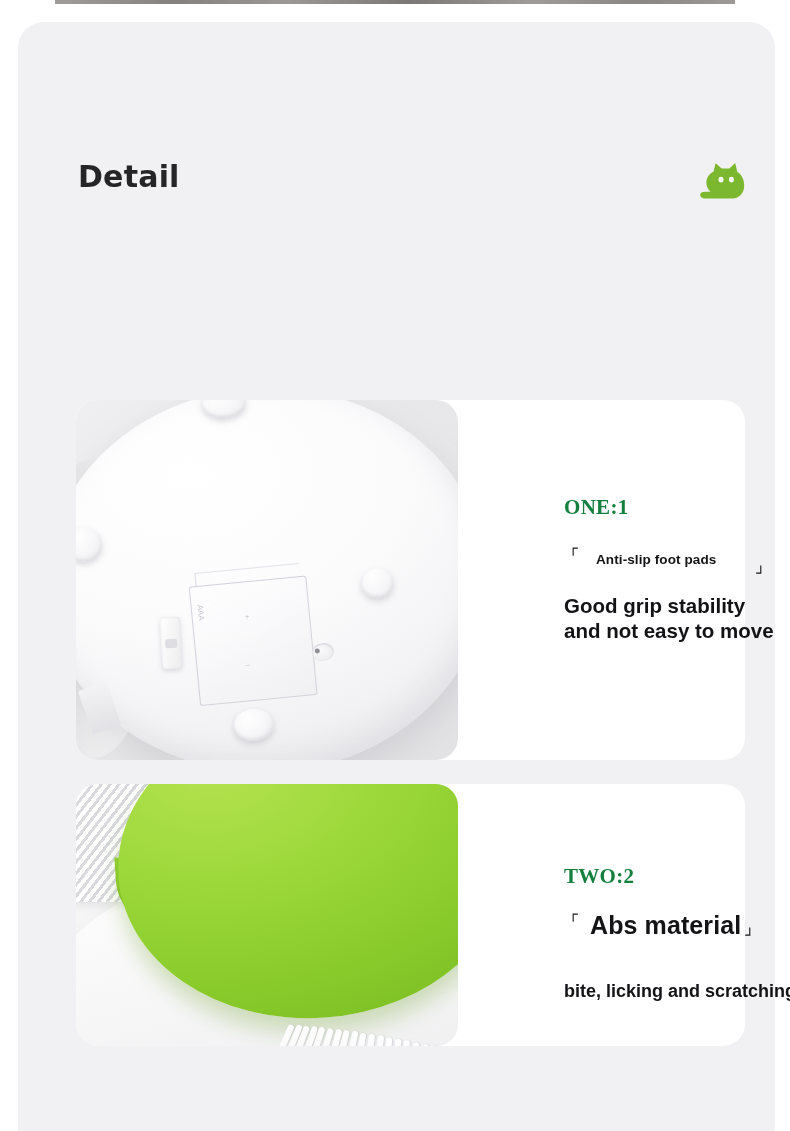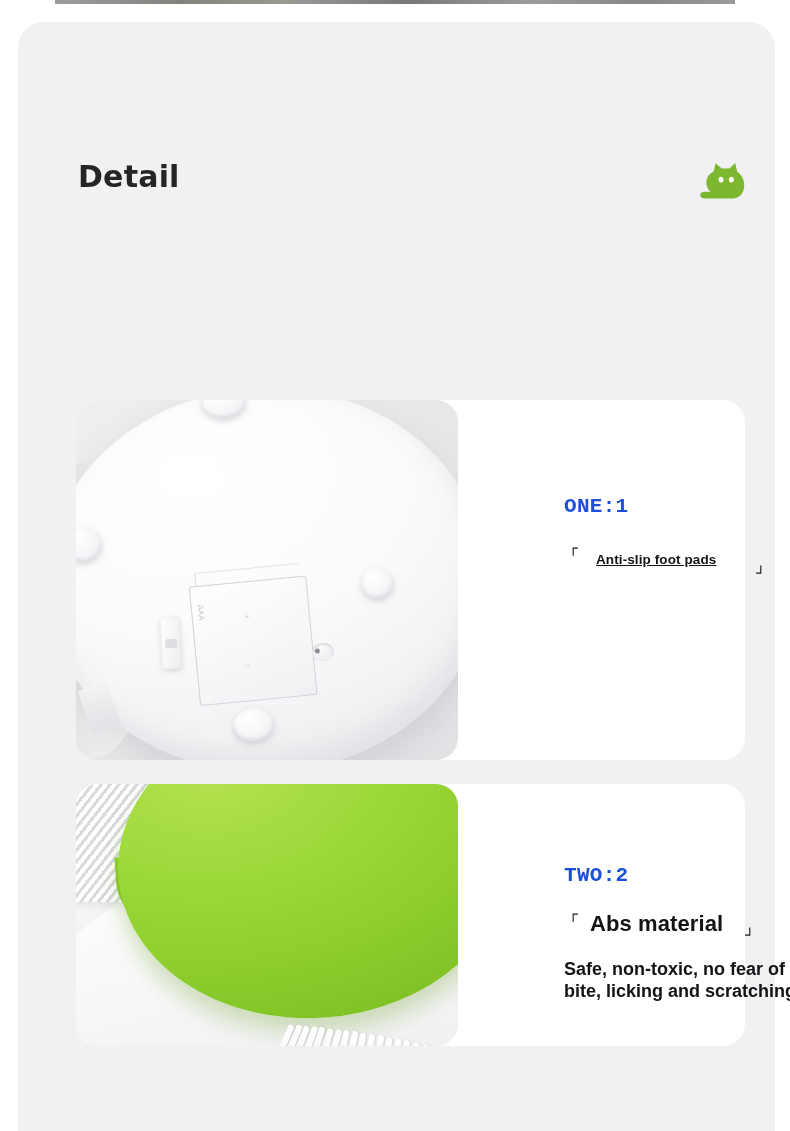--- a/index.html
+++ b/index.html
@@ -226,43 +226,43 @@
     border-radius:3px 3px 1px 1px;
     box-shadow:1px 0 2px rgba(150,150,162,.38);
     transform-origin:bottom center;
   }
 
   
   .txt { position:absolute; left:410px; top:0; width:330px; height:100%; }
 
   .kicker {
     position:absolute;
-    font-size:21px; font-weight:700; color:#1d4ed8;
+    font-size:21px; font-weight:700; color:#15803d;
     letter-spacing:.3px;
-    font-family:Liberation Mono, monospace;
+    font-family:Liberation Serif, serif;
   }
   .card-1 .kicker { left:78px; top:95px; }
   .card-2 .kicker { left:78px; top:80px; }
 
   .brq { position:absolute; color:#111114; font-weight:700; }
   .brq.open  { font-size:15px; }
   .brq.close { font-size:15px; }
 
   .feature {
     position:absolute; font-weight:700; color:#141417; white-space:nowrap;
   }
 
   
   .c1-open   { left:78px;  top:146px; font-size:16px; }
-  .c1-label  { left:110px; top:152px; font-size:13.5px; letter-spacing:.1px;text-decoration:underline; }
+  .c1-label  { left:110px; top:152px; font-size:13.5px; letter-spacing:.1px; }
   .c1-close  { left:269px; top:158px; font-size:16px; }
 
   
   .c2-open   { left:78px;  top:128px; font-size:17px; }
-  .c2-label  { left:104px; top:127px; font-size:22px; letter-spacing:.1px; }
+  .c2-label  { left:104px; top:127px; font-size:25px; letter-spacing:.1px; }
   .c2-close  { left:258px; top:136px; font-size:17px; }
 
   .blurb {
     position:absolute; font-weight:700; color:#131316;
     line-height:1.2; white-space:nowrap;
   }
   .c1-blurb { left:78px; top:194px; font-size:20.5px; }
   .c2-blurb { left:78px; top:175px; font-size:18px; }
 </style>
 </head>
@@ -308,20 +308,24 @@
         </div>
       </div>
 
       <div class="txt">
         <div class="kicker">ONE:1</div>
 
         <span class="brq open c1-open">「</span>
         <span class="feature c1-label">Anti-slip foot pads</span>
         <span class="brq close c1-close">」</span>
 
+        <div class="blurb c1-blurb">
+          <span>Good grip stability</span><br>
+          <span>and not easy to move</span>
+        </div>
       </div>
     </div>
 
     <div class="card card-2">
 
       <div class="photo ph2">
         <div class="base"></div>
         <div class="grate-left"></div>
         <div class="lid-skirt"></div>
         <div class="lid-arch"></div>
@@ -355,20 +359,20 @@
       </div>
 
       <div class="txt">
         <div class="kicker">TWO:2</div>
 
         <span class="brq open c2-open">「</span>
         <span class="feature c2-label">Abs material</span>
         <span class="brq close c2-close">」</span>
 
         <div class="blurb c2-blurb">
-          <span>Safe, non-toxic, no fear of</span><br>
+          <br>
           <span>bite, licking and scratching</span>
         </div>
       </div>
     </div>
 
   </div>
 </div>
 
 </body></html>

